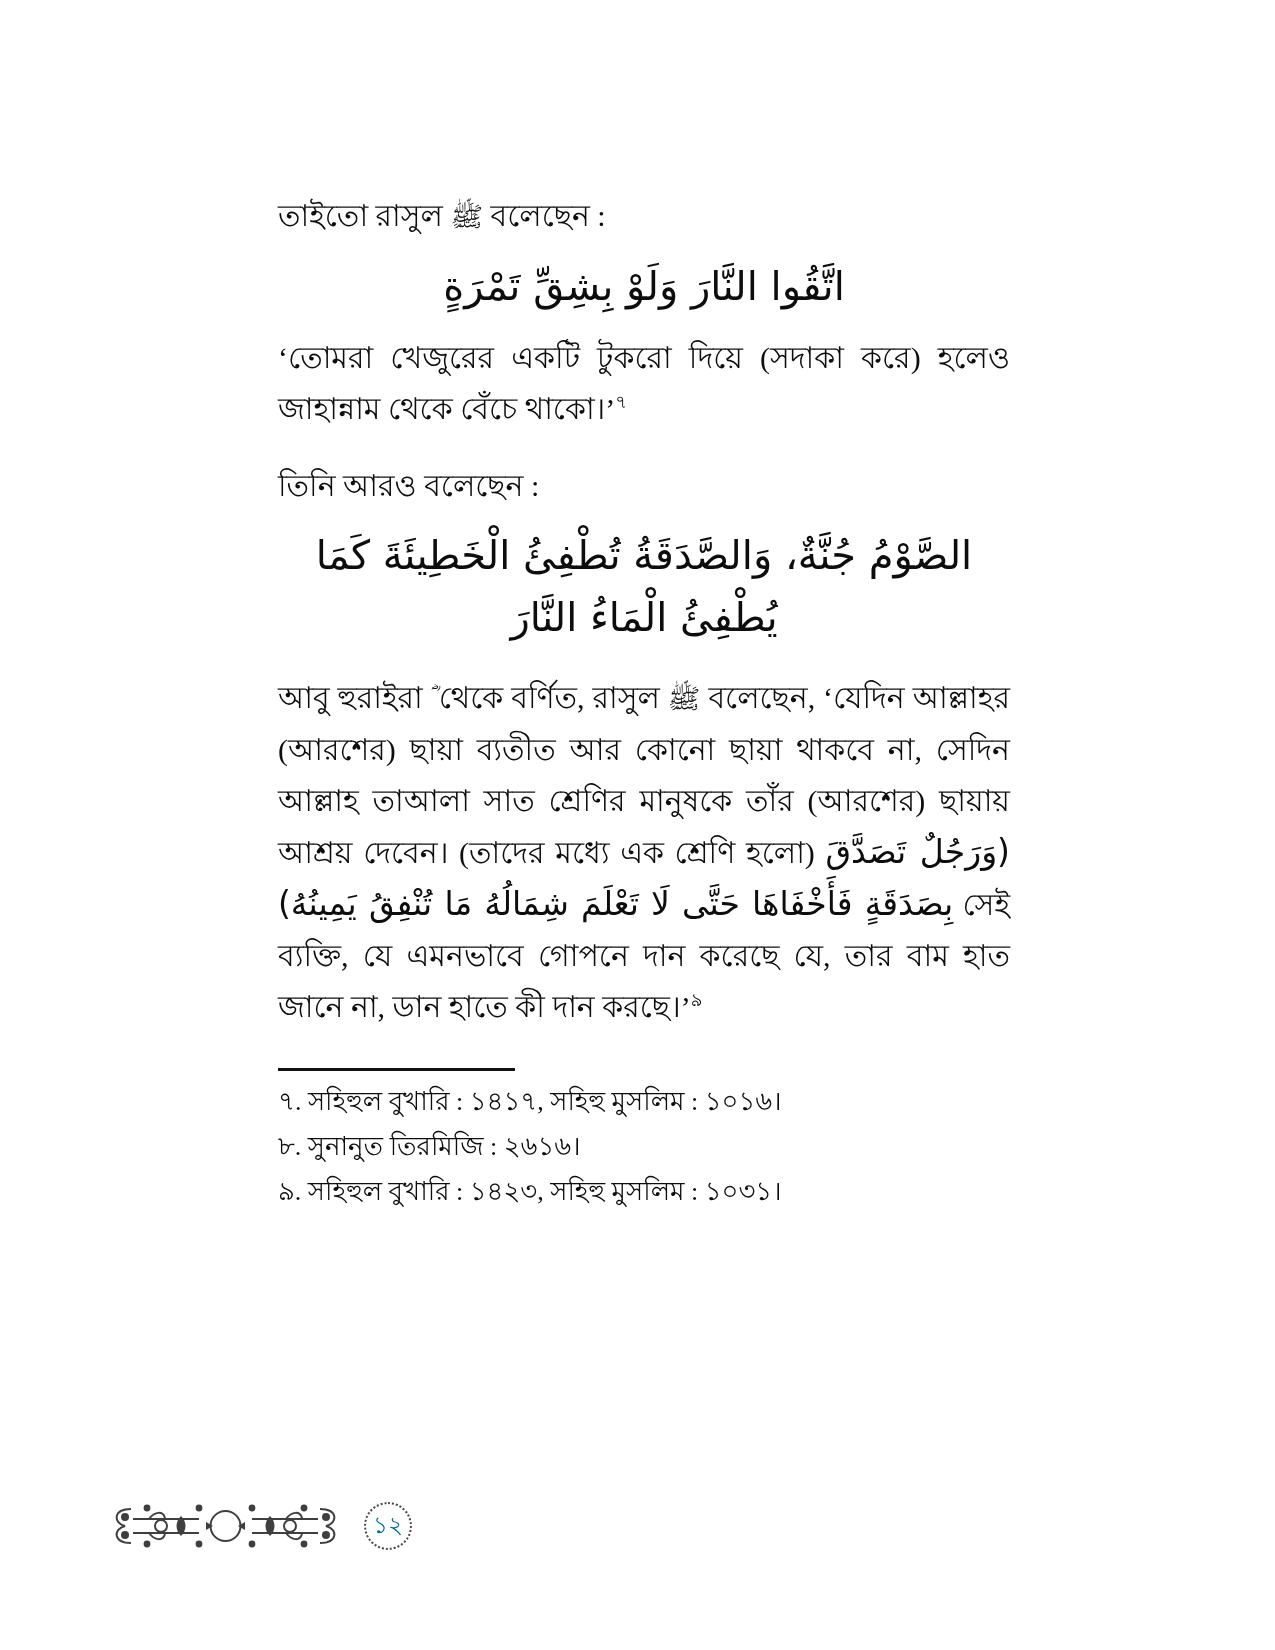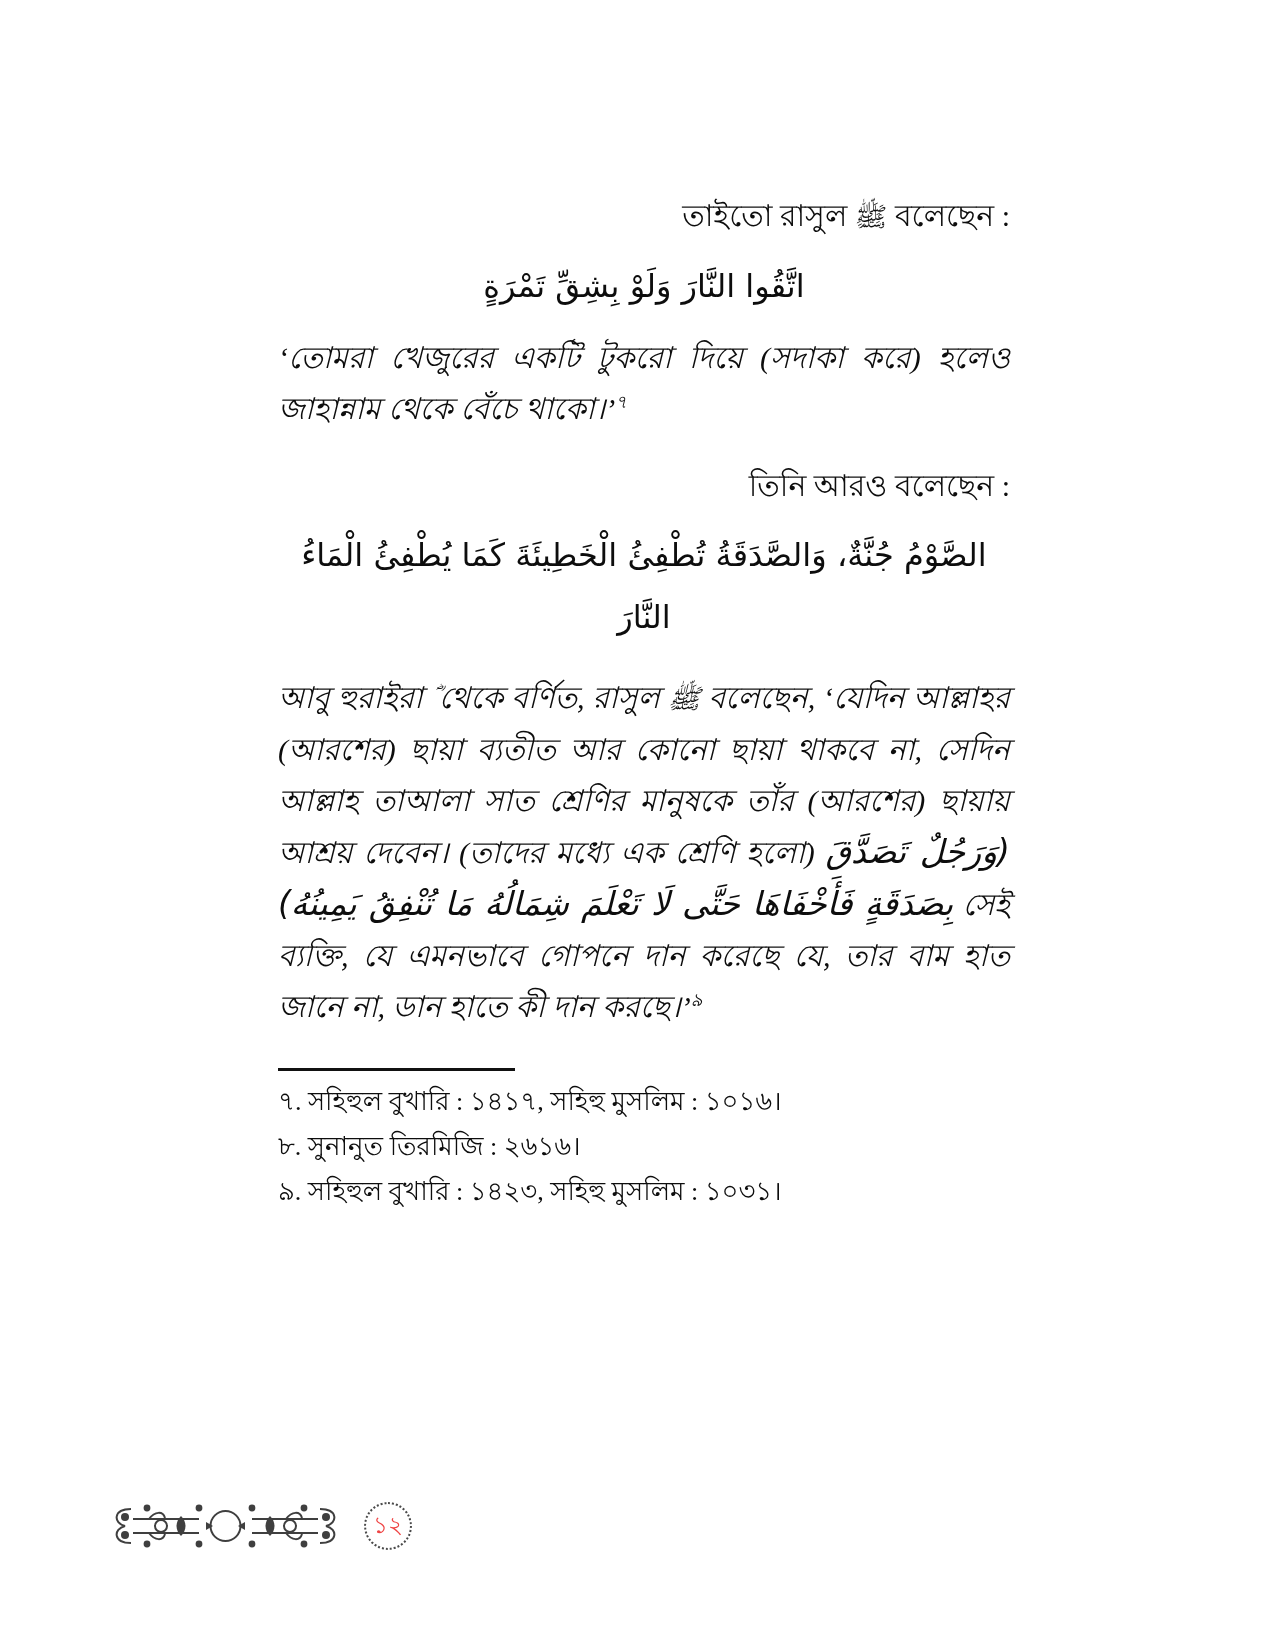--- a/index.html
+++ b/index.html
@@ -10,29 +10,29 @@
     font-family:"Liberation Serif","DejaVu Serif",serif;
     position:relative;
     overflow:hidden;
   }
   .page{position:absolute;inset:0;background:#ffffff;}
   .content{
     position:absolute;left:278px;top:190px;width:732px;
     font-size:30px;line-height:51px;
   }
   p{margin:0;}
-  .lead{white-space:nowrap;text-align:right;}
+  .lead{white-space:nowrap;}
   .mt-lg{margin-top:26px;}
   .mt-md{margin-top:24px;}
-  .justify{text-align:justify;font-style:italic;}
+  .justify{text-align:justify;}
   .arabic-block{
     direction:rtl;unicode-bidi:isolate;
     text-align:center;
     font-family:"DejaVu Sans",sans-serif;
-    font-size:32px;line-height:62px;
+    font-size:40px;line-height:62px;
     margin:13px 0 15px 0;
   }
   .arabic-inline{
     direction:rtl;unicode-bidi:isolate;
     font-family:"DejaVu Sans",sans-serif;
     font-size:33px;
   }
   .honorific{
     font-family:"DejaVu Sans",sans-serif;
     font-size:27px;
@@ -51,21 +51,21 @@
     font-size:26px;line-height:45px;
   }
   .footer{
     position:absolute;left:103px;top:1502px;
     display:flex;align-items:center;gap:16px;
   }
   .pagenum{
     width:48px;height:48px;
     border:2px dotted #4a4a4a;border-radius:50%;
     display:flex;align-items:center;justify-content:center;
-    font-size:23px;color:#ef4444;
+    font-size:23px;color:#0369a1;
     box-sizing:border-box;
   }
 </style>
 </head>
 <body>
 
 <div class="page">
 
   <div class="content">
 

